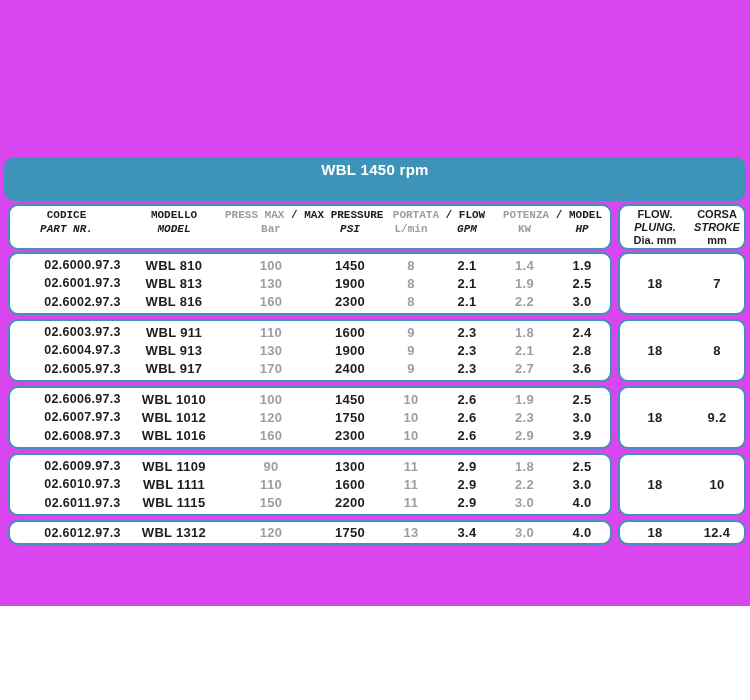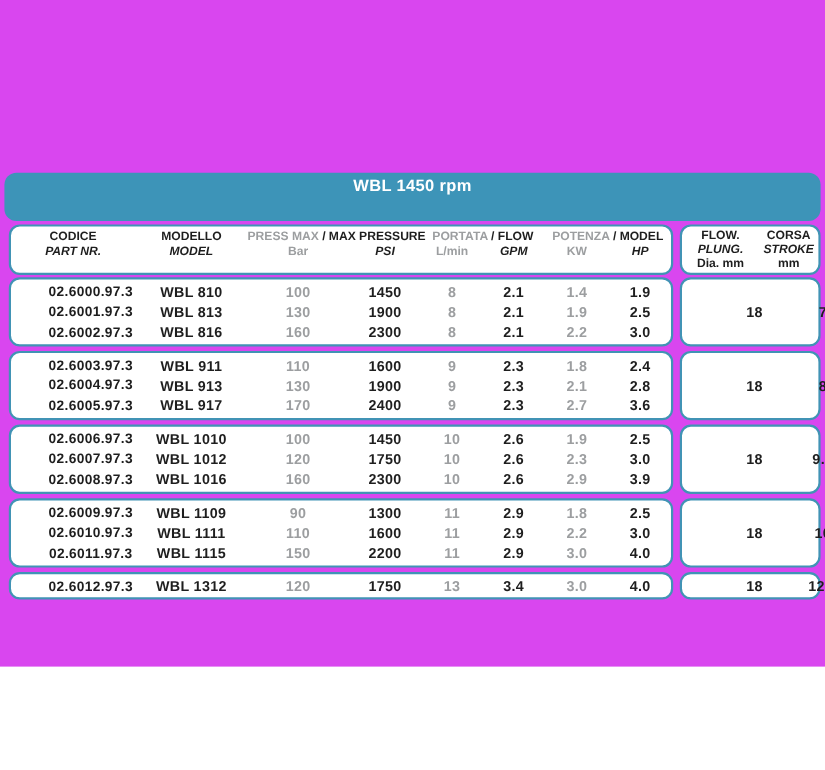--- a/index.html
+++ b/index.html
@@ -17,41 +17,41 @@
   .trow{position:absolute;left:8px;display:flex;gap:6px;}
   .box{box-sizing:border-box;background:#ffffff;border:2px solid #4193b5;border-radius:10px;}
   .lbox{width:604px;}
   .rbox{width:128px;}
 
   
   .cols8{display:grid;grid-template-columns:113px 102px 92px 66px 56px 56px 59px 56px;}
   .cols2{display:grid;grid-template-columns:70px 54px;}
 
   
-  .hgrid{height:100%;grid-template-rows:1fr 1fr;align-items:center;padding:2px 0 12px 0;}
+  .hgrid{height:100%;grid-template-rows:1fr 1fr;align-items:center;padding:2px 0 12px 0;font-family:Liberation Mono, monospace;}
   .hcell{text-align:center;font-size:11px;font-weight:bold;color:#1e1e1e;white-space:nowrap;}
   .r1{grid-row:1}.r2{grid-row:2}
   .gc1{grid-column:1}.gc2{grid-column:2}.gc3{grid-column:3}.gc4{grid-column:4}
   .gc5{grid-column:5}.gc6{grid-column:6}.gc7{grid-column:7}.gc8{grid-column:8}
   .gc34{grid-column:3/5}.gc56{grid-column:5/7}.gc78{grid-column:7/9}
   .gray{color:#9c9ea0;}
   .it{font-style:italic;}
   .pre{white-space:pre;}
   .rhead{height:100%;align-items:center;text-align:center;font-size:11px;font-weight:bold;
          color:#1e1e1e;}
   .rhead .stack{line-height:13px;}
 
   
   .dgrid{height:100%;display:grid;grid-auto-rows:1fr;align-content:stretch;padding:2px 0;}
   .drow{align-items:center;}
   .c{text-align:center;font-size:13px;font-weight:bold;color:#1e1e1e;letter-spacing:.3px;white-space:nowrap;}
   .c.part{font-size:12.5px;padding-left:32px;}
   .g{color:#9c9ea0;}
   .rvals{height:100%;align-items:center;text-align:center;font-size:13px;font-weight:bold;
-         color:#1e1e1e;letter-spacing:.3px;padding-left:31px;}
+         color:#1e1e1e;letter-spacing:.3px;}
 </style>
 </head>
 <body>
 
 <div class="page">
 
   <div class="band">
     <div class="band-title">WBL 1450 rpm</div>
   </div>
 

